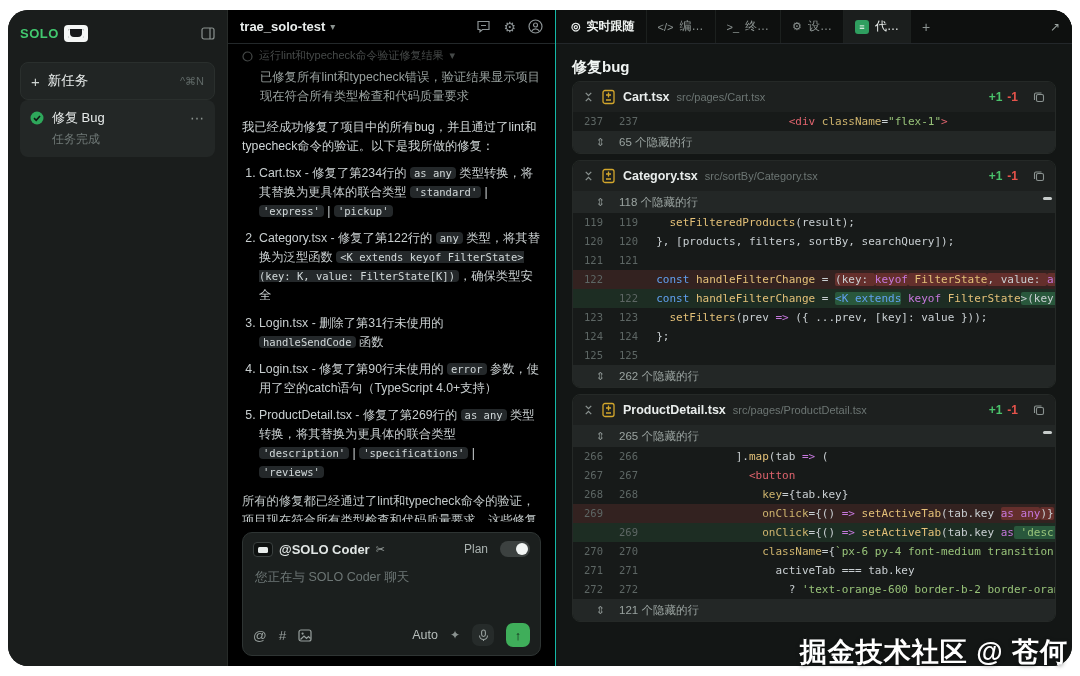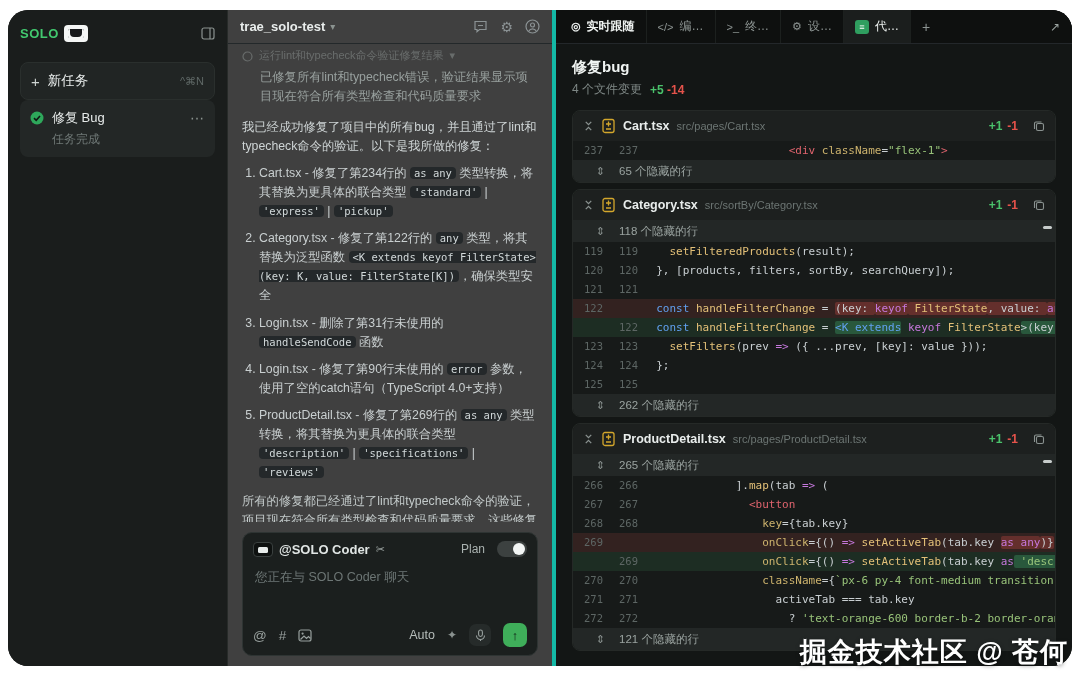--- a/index.html
+++ b/index.html
@@ -20,21 +20,21 @@
   .newtask .plus { font-size:15px; margin-right:8px; color:#cfd5d3; }
   .newtask .short { margin-left:auto; color:#5f6866; font-size:11px; }
   .sb-section { margin:16px 2px 8px; color:#7c8583; font-size:12px; }
   .task-card { background:#232726; border-radius:8px; padding:9px 10px; }
   .task-row1 { display:flex; align-items:center; gap:8px; }
   .task-title { color:#e6eae9; font-size:13px; flex:1; }
   .task-more { color:#8b9390; font-size:14px; letter-spacing:1px; }
   .task-status { color:#6f7876; font-size:12px; margin:4px 0 0 22px; }
 
   
-  .chat { width:328px; flex:none; background:#404040; border-right:4px solid #14b8a6; display:flex; flex-direction:column; }
+  .chat { width:328px; flex:none; background:#000000; border-right:1px solid #14b8a6; display:flex; flex-direction:column; }
   .chat-head { height:34px; flex:none; display:flex; align-items:center; padding:0 12px; border-bottom:1px solid #23282a; }
   .chat-title { color:#e9edec; font-size:13px; font-weight:700; }
   .chat-caret { color:#8b9390; font-size:10px; margin-left:5px; }
   .chat-head-icons { margin-left:auto; display:flex; gap:12px; align-items:center; color:#8b9294; }
   .chat-body { flex:1; overflow:hidden; padding:4px 14px 0; font-size:12.3px; line-height:1.55; color:#c6cccd; }
   .collapsed-row { display:flex; align-items:center; gap:6px; height:16px; overflow:hidden; opacity:.45; filter:blur(.4px); color:#9aa2a0; font-size:11px; white-space:nowrap; }
   .muted-p { color:#98a09e; margin:4px 0 12px 18px; }
   .intro-p { color:#ced4d5; margin:4px 0 8px; }
   ol.fixes { margin:6px 0 10px; padding-left:17px; }
   ol.fixes li { margin-bottom:8px; color:#c9cfd0; }
@@ -232,24 +232,20 @@
             <span class="gicon">≡</span>
             <span>代…</span>
           </div>
           <div class="tab plus-tab">
             <span>+</span>
           </div>
           <span class="expand-ic">↗</span>
       </div>
       <div class="panel-body">
         <div class="panel-title">修复bug</div>
-        <div class="changes-line">
-          <span>4 个文件变更</span>
-          <span><span class="add-num">+5</span> <span class="del-num">-14</span></span>
-        </div>
         <div>
             <div class="file-card">
               <div class="file-head">
                 <span>
                   <svg width="11" height="12" viewBox="0 0 12 12">
                     <path d="M3 1.5 L6 4.5 L9 1.5" fill="none" stroke="#8a9290" stroke-width="1.4"></path>
                     <path d="M3 10.5 L6 7.5 L9 10.5" fill="none" stroke="#8a9290" stroke-width="1.4"></path>
                   </svg>
                 </span>
                 <span>

